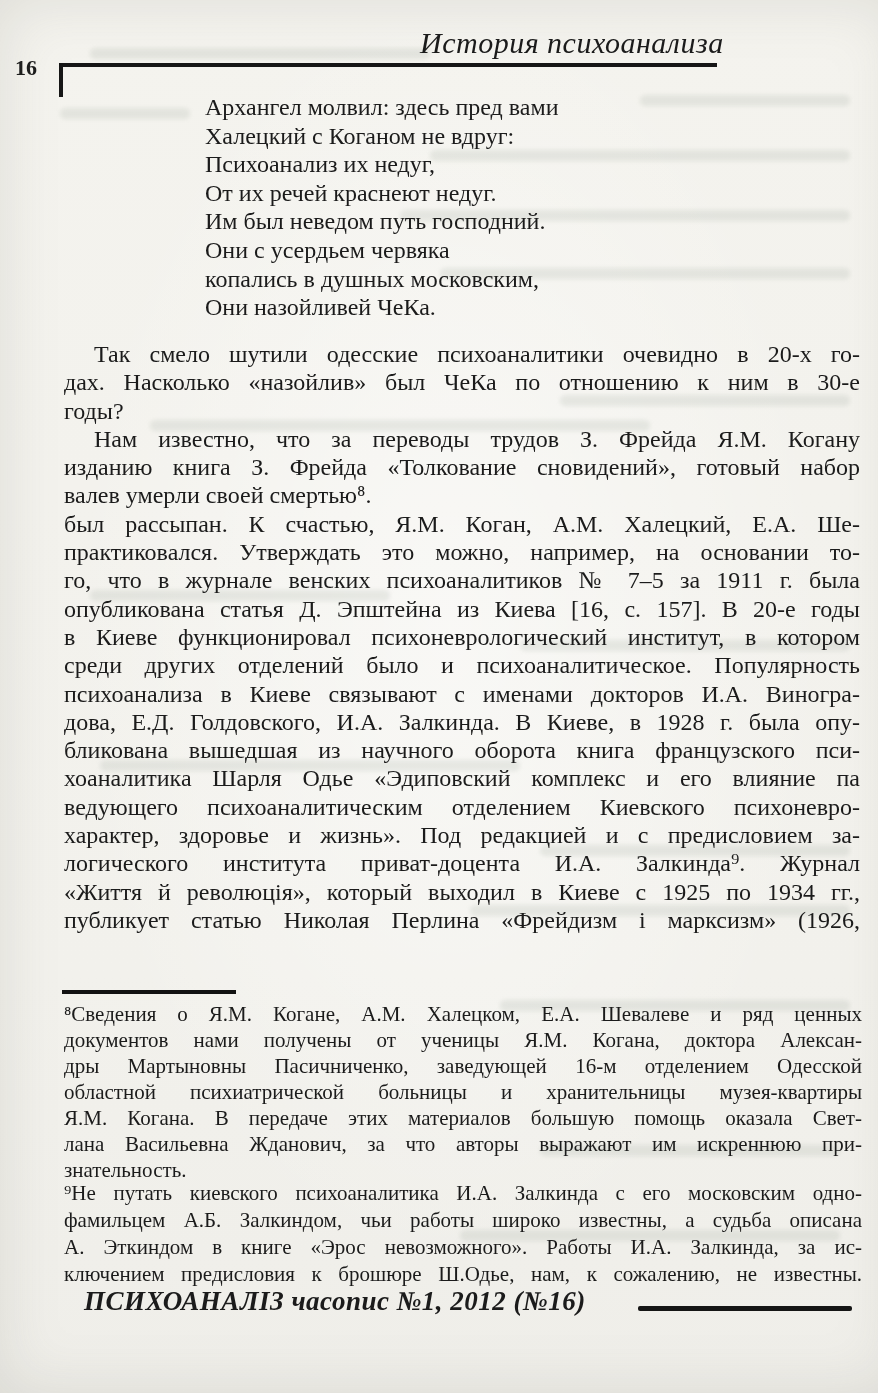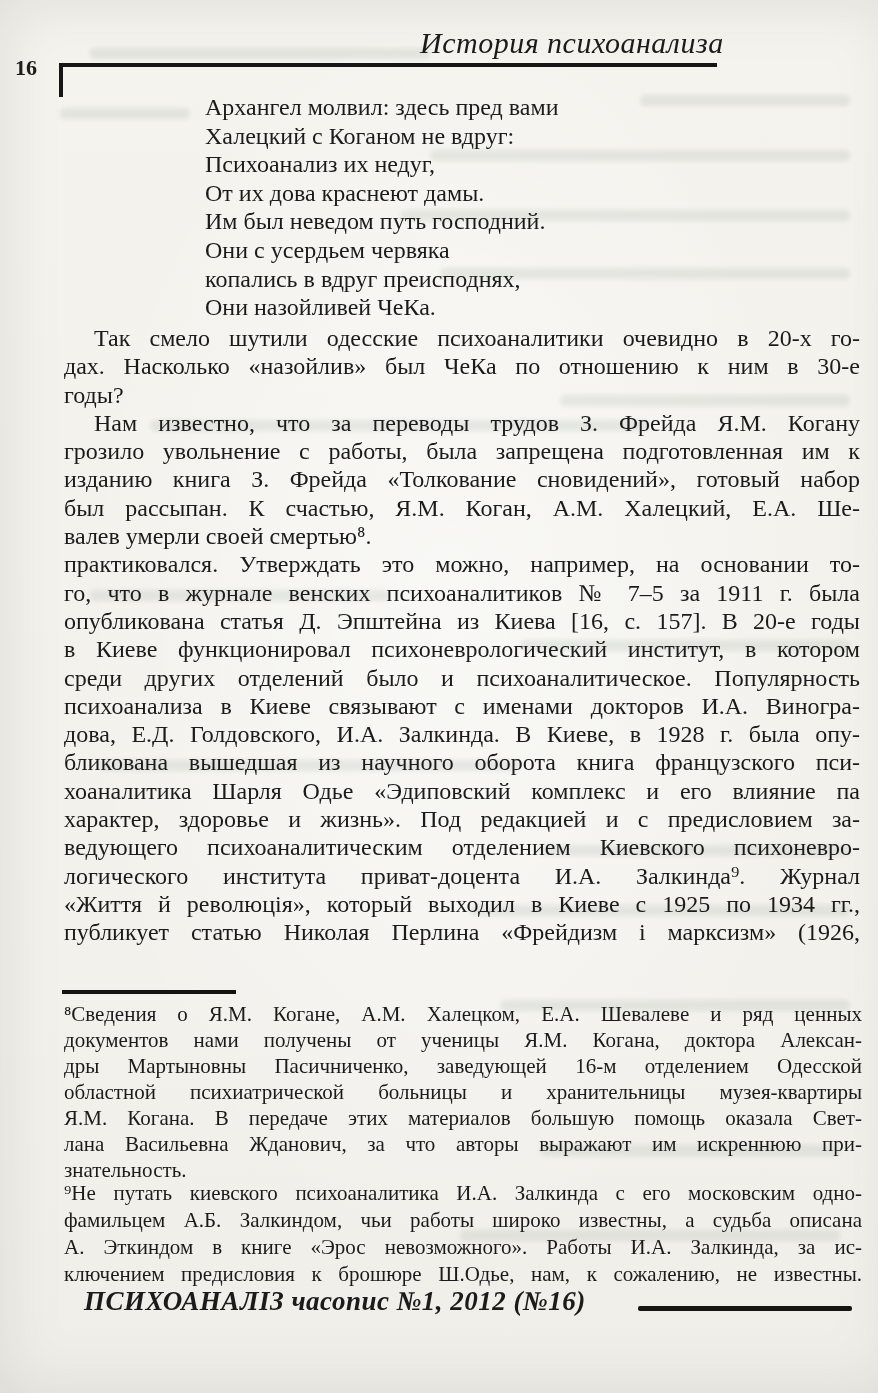--- a/index.html
+++ b/index.html
@@ -18,21 +18,21 @@
   }
   .page::after{content:"";position:absolute;inset:0;pointer-events:none;
     box-shadow:inset 0 0 60px rgba(120,120,110,.18);}
   .pagenum{position:absolute;left:15px;top:55px;font-size:22px;font-weight:bold;}
   .running-head{position:absolute;left:420px;top:26px;width:294px;
     font-size:30px;font-style:italic;text-align:right;letter-spacing:.5px;white-space:nowrap;}
   .head-rule{position:absolute;left:59px;top:63px;width:658px;height:4px;background:#161616;}
   .head-rule-v{position:absolute;left:59px;top:63px;width:4px;height:34px;background:#161616;}
   .poem{position:absolute;left:205px;top:93px;font-size:24px;line-height:28.6px;white-space:nowrap;}
   .poem .tline{text-align:right;text-align-last:left;}
-  .body-text{position:absolute;left:64px;top:324px;width:796px;
+  .body-text{position:absolute;left:64px;top:340px;width:796px;
     font-size:24px;line-height:28.3px;}
   .tline{text-align:justify;text-align-last:justify;text-justify:inter-word;}
   .tline.nojust{text-align:right;text-align-last:left;}
   .tline.indent{text-indent:30px;}
   .fn-rule{position:absolute;left:62px;top:990px;width:174px;height:4px;background:#121212;}
   .fn{position:absolute;left:64px;width:798px;font-size:21px;}
   .fn8{top:1001px;line-height:26px;}
   .fn9{top:1180px;line-height:27px;}
   .footer{position:absolute;left:84px;top:1286px;font-size:27px;font-weight:bold;font-style:italic;
     letter-spacing:.5px;white-space:nowrap;}
@@ -64,47 +64,46 @@
 
   <div class="pagenum">16</div>
   <div class="running-head">История психоанализа</div>
   <div class="head-rule"></div>
   <div class="head-rule-v"></div>
 
   <div class="poem">
       <div class="tline">Архангел молвил: здесь пред вами</div>
       <div class="tline">Халецкий с Коганом не вдруг:</div>
       <div class="tline">Психоанализ их недуг,</div>
-      <div class="tline">От их дова краснеют дамы.</div>
+      <div class="tline">От их речей краснеют недуг.</div>
       <div class="tline">Им был неведом путь господний.</div>
       <div class="tline">Они с усердьем червяка</div>
-      <div class="tline">копались в вдруг преисподнях,</div>
+      <div class="tline">копались в душных московским,</div>
       <div class="tline">Они назойливей ЧеКа.</div>
     </div>
 
   <div class="body-text">
       <div class="tline indent">Так смело шутили одесские психоаналитики очевидно в 20-х го-</div>
       <div class="tline">дах. Насколько «назойлив» был ЧеКа по отношению к ним в 30-е</div>
       <div class="tline nojust">годы?</div>
       <div class="tline indent">Нам известно, что за переводы трудов З. Фрейда Я.М. Когану</div>
-      <div class="tline">грозило увольнение с работы, была запрещена подготовленная им к</div>
       <div class="tline">изданию книга З. Фрейда «Толкование сновидений», готовый набор</div>
+      <div class="tline nojust">валев умерли своей смертью⁸.</div>
       <div class="tline">был рассыпан. К счастью, Я.М. Коган, А.М. Халецкий, Е.А. Ше-</div>
-      <div class="tline nojust">валев умерли своей смертью⁸.</div>
       <div class="tline">практиковался. Утверждать это можно, например, на основании то-</div>
       <div class="tline">го, что в журнале венских психоаналитиков № 7–5 за 1911 г. была</div>
       <div class="tline">опубликована статья Д. Эпштейна из Киева [16, с. 157]. В 20-е годы</div>
       <div class="tline">в Киеве функционировал психоневрологический институт, в котором</div>
       <div class="tline">среди других отделений было и психоаналитическое. Популярность</div>
       <div class="tline">психоанализа в Киеве связывают с именами докторов И.А. Виногра-</div>
       <div class="tline">дова, Е.Д. Голдовского, И.А. Залкинда. В Киеве, в 1928 г. была опу-</div>
       <div class="tline">бликована вышедшая из научного оборота книга французского пси-</div>
       <div class="tline">хоаналитика Шарля Одье «Эдиповский комплекс и его влияние па</div>
+      <div class="tline">ведующего психоаналитическим отделением Киевского психоневро-</div>
       <div class="tline">характер, здоровье и жизнь». Под редакцией и с предисловием за-</div>
-      <div class="tline">ведующего психоаналитическим отделением Киевского психоневро-</div>
       <div class="tline">логического института приват-доцента И.А. Залкинда⁹. Журнал</div>
       <div class="tline">«Життя й революція», который выходил в Киеве с 1925 по 1934 гг.,</div>
       <div class="tline">публикует статью Николая Перлина «Фрейдизм і марксизм» (1926,</div>
     </div>
 
   <div class="fn-rule"></div>
 
   <div class="fn fn8">
       <div class="tline">⁸Сведения о Я.М. Когане, А.М. Халецком, Е.А. Шевалеве и ряд ценных</div>
       <div class="tline">документов нами получены от ученицы Я.М. Когана, доктора Алексан-</div>

